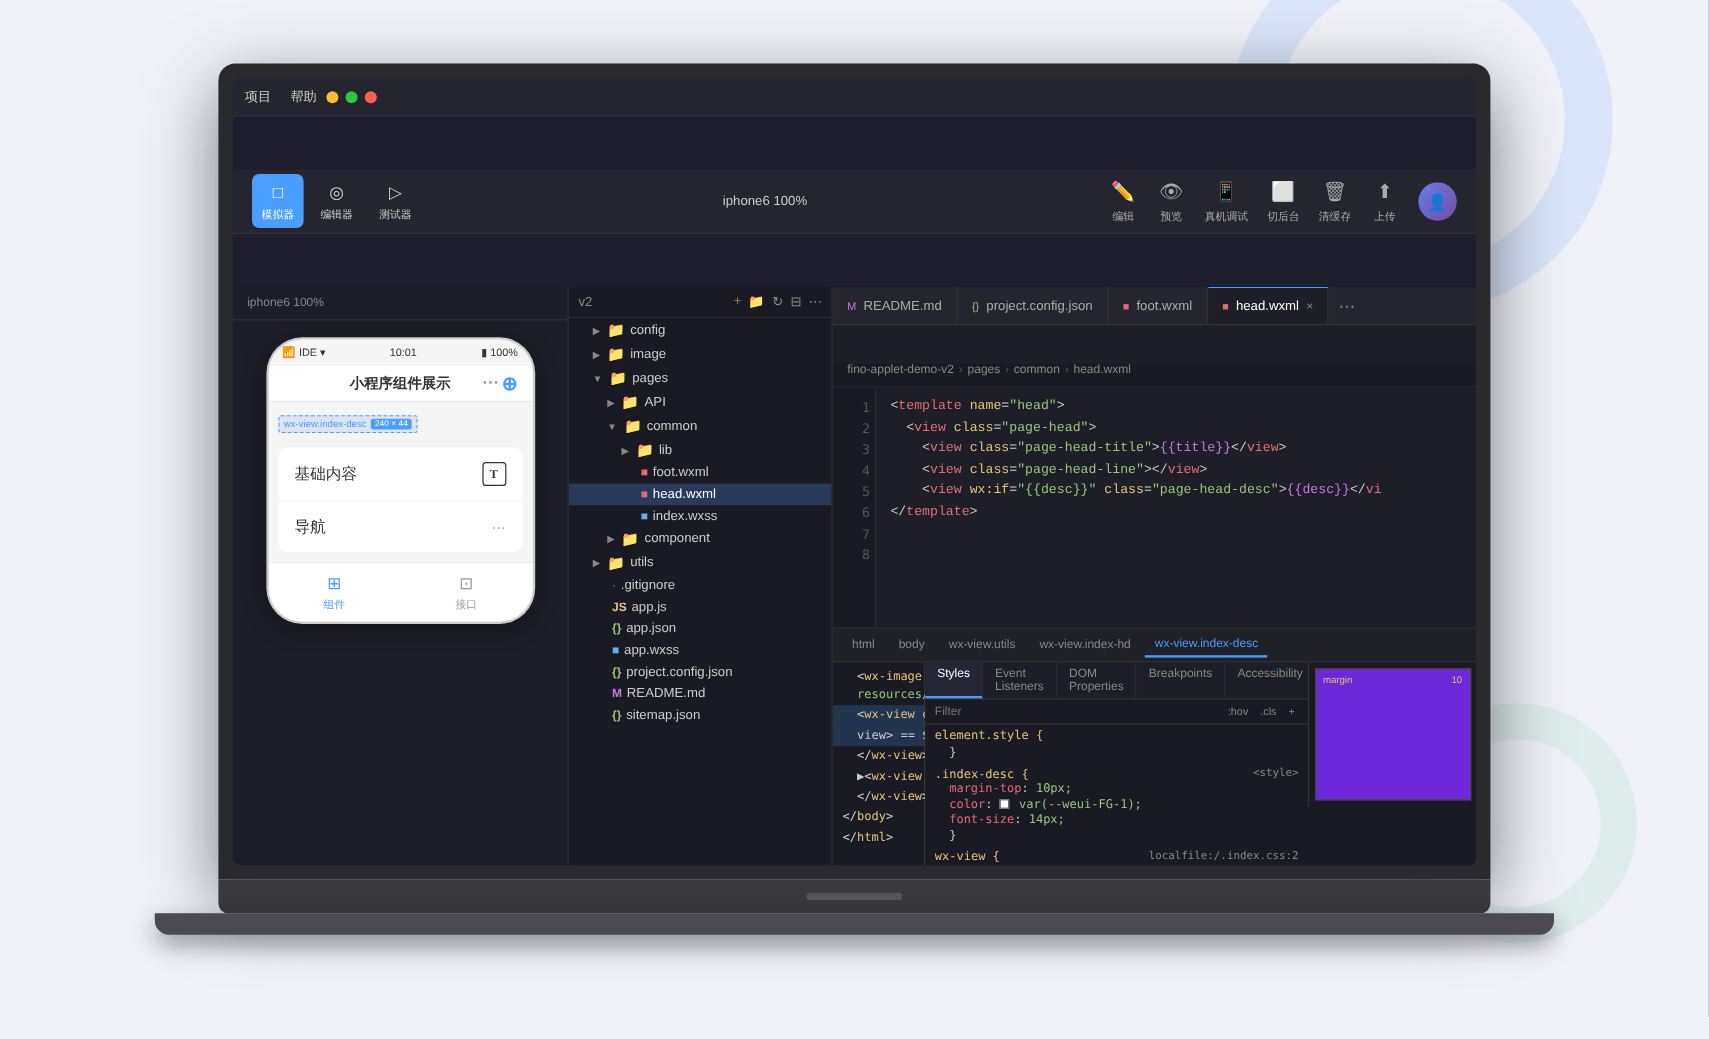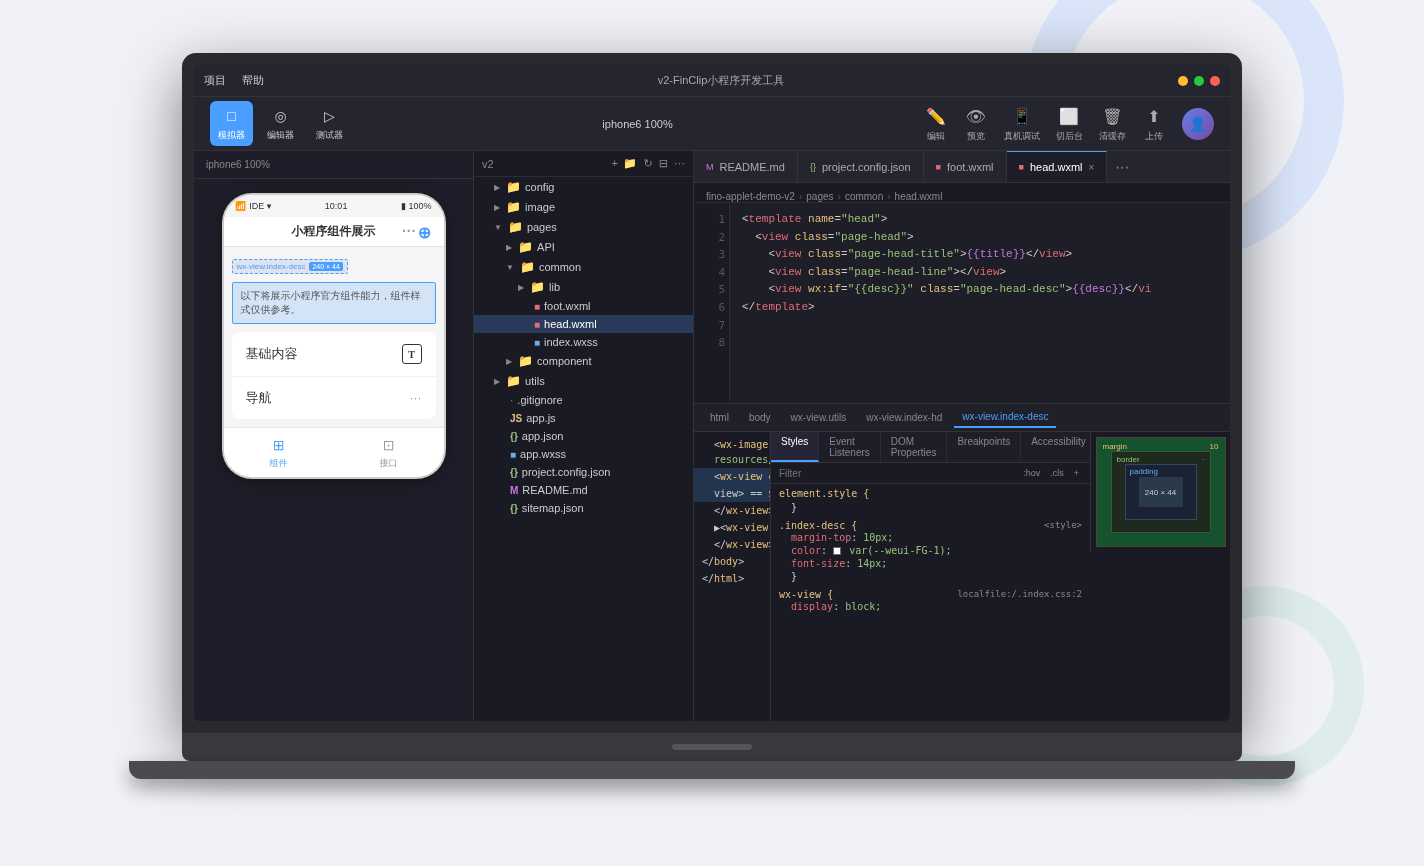--- a/index.html
+++ b/index.html
@@ -52,20 +52,21 @@
       box-shadow: 0 20px 60px rgba(0,0,0,0.5);
     }
     .laptop-screen {
       background: #1e1e2e;
       width: 100%;
       height: 100%;
       border-radius: 6px;
       overflow: hidden;
       display: flex;
       flex-direction: column;
+      gap: 44px;
     }
     .laptop-base {
       background: #3a3a3e;
       height: 28px;
       width: 100%;
       border-radius: 0 0 8px 8px;
       display: flex;
       align-items: center;
       justify-content: center;
     }
@@ -403,27 +404,28 @@
       display: flex;
       align-items: center;
       border-bottom: 1px solid #333;
       flex-shrink: 0;
       overflow: hidden;
     }
     .breadcrumb-bar {
       background: #1a1a24;
       height: 20px;
       display: flex;
-      align-items: flex-end;
+      align-items: flex-start;
       padding: 0 12px;
       font-size: 10px;
       color: #888;
       border-bottom: 1px solid #2a2a38;
       flex-shrink: 0;
       gap: 4px;
+      margin-top: 32px;
     }
     .breadcrumb-sep { color: #555; }
     .editor-tab {
       height: 32px;
       padding: 0 12px;
       display: flex;
       align-items: center;
       gap: 6px;
       font-size: 11px;
       cursor: pointer;
@@ -574,21 +576,21 @@
       flex-shrink: 0;
       background: #1a1a24;
       border-left: 1px solid #333;
       display: flex;
       align-items: center;
       justify-content: center;
       padding: 4px;
     }
     .box-margin {
       width: 130px; height: 110px;
-      background: #14532d;
+      background: #6d28d9;
       border: 1px solid #554433;
       position: relative;
       display: flex;
       align-items: center;
       justify-content: center;
     }
     .box-label-margin {
       position: absolute;
       top: 4px; left: 6px;
       font-size: 8px; color: #e5c07b;
@@ -683,21 +685,20 @@
 
 <div class="laptop">
   <div class="laptop-screen-bezel">
     <div class="laptop-screen">
 
       <div class="titlebar">
         <div class="titlebar-menu">
           <span>项目</span>
           <span>帮助</span>
         </div>
-        <div class="titlebar-title">v2-FinClip小程序开发工具</div>
         <div class="win-controls">
           <div class="win-btn win-min"></div>
           <div class="win-btn win-max"></div>
           <div class="win-btn win-close"></div>
         </div>
       </div>
 
       <div class="toolbar">
         <div class="toolbar-left">
           <div class="tb-btn tb-btn-active">
@@ -762,23 +763,20 @@
                 <span>小程序组件展示</span>
                 <div class="iphone-nav-dots">··· <span style="font-size:16px;color:#4a9eff">⊕</span></div>
               </div>
 
               <div class="iphone-content">
                 <div style="margin-bottom:4px;">
                   <span class="wx-view-label">
                     <span>wx-view.index-desc</span>
                     <span class="wx-view-badge">240 × 44</span>
                   </span>
-                </div>
-                <div class="selected-element">
-                  <span>以下将展示小程序官方组件能力，组件样式仅供参考。</span>
                 </div>
                 <div class="iphone-list">
                   <div class="iphone-list-item">
                     <span>基础内容</span>
                     <div class="iphone-list-icon" style="font-family:serif; font-weight:bold;">T</div>
                   </div>
                   <div class="iphone-list-item">
                     <span>导航</span>
                     <span style="color:#999; font-size:12px;">···</span>
                   </div>
@@ -1025,28 +1023,20 @@
                       <span class="styles-prop-value">block;</span>
                     </div>
                   </div>
                 </div>
               </div>
 
               <div class="box-model">
                 <div class="box-margin">
                   <span class="box-label-margin">margin</span>
                   <span class="box-margin-val">10</span>
-                  <div class="box-border">
-                    <span class="box-label-border">border</span>
-                    <span class="box-border-val">-</span>
-                    <div class="box-padding">
-                      <span class="box-label-padding">padding</span>
-                      <div class="box-content">240 × 44</div>
-                    </div>
-                  </div>
                 </div>
               </div>
             </div>
           </div>
 
         </div>
       </div>
     </div>
   </div>
   <div class="laptop-base">

